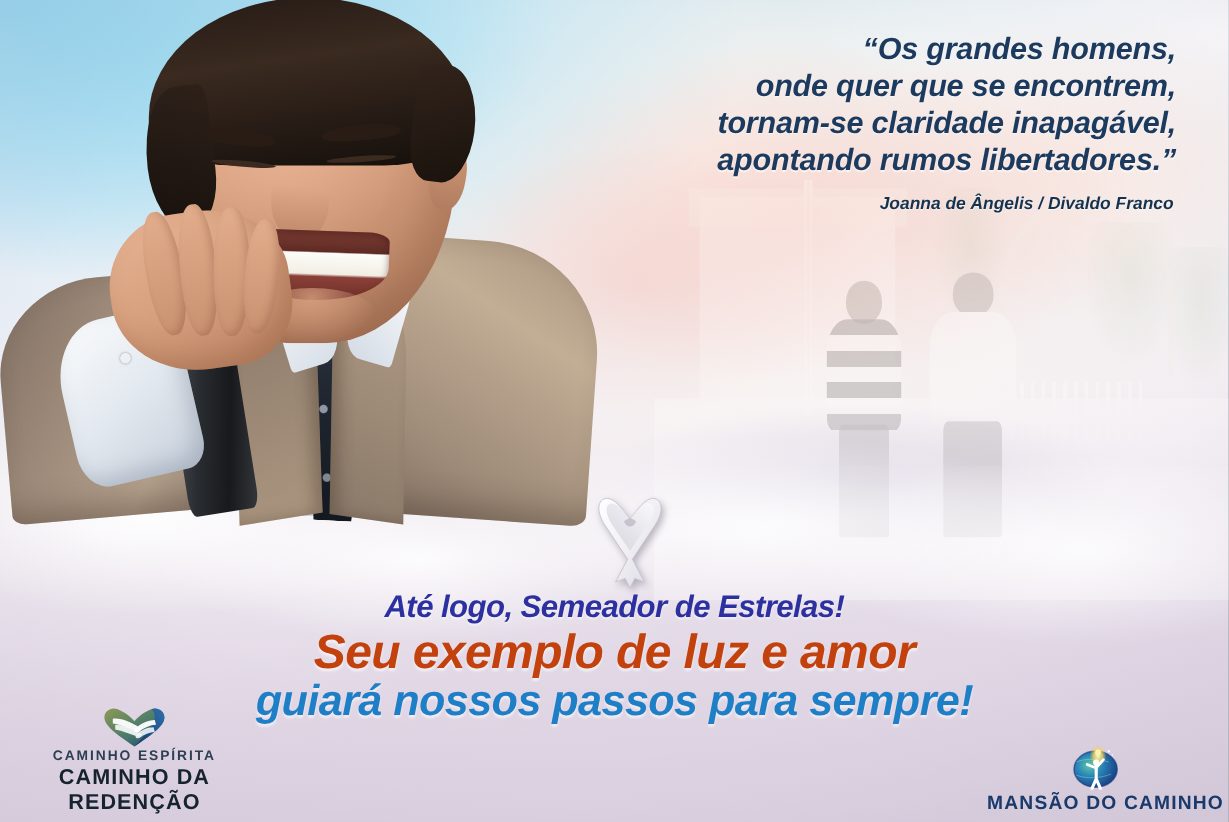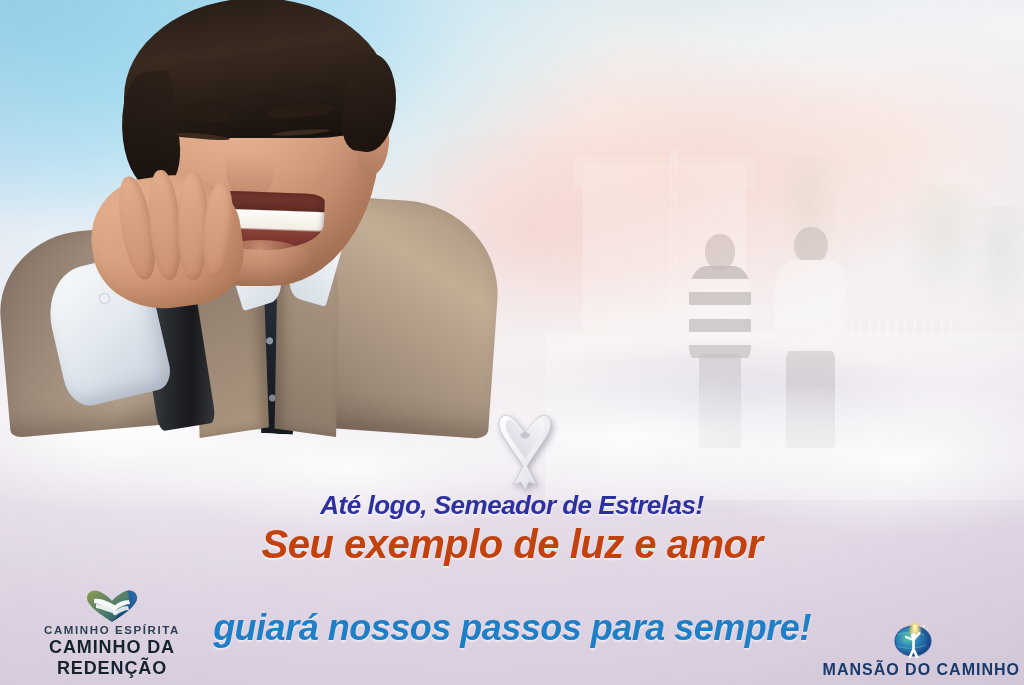--- a/index.html
+++ b/index.html
@@ -348,21 +348,21 @@
   .hl {
     display: block;
     font-style: italic;
     font-weight: 700;
     letter-spacing: -.5px;
     line-height: 39px;
     text-shadow: 0 2px 2px rgba(255,255,255,.55);
   }
   .hl1 { font-size: 26px; color: #2d31a0; }
   .hl2 { font-size: 40px; color: #c2410c; }
-  .hl3 { font-size: 36px; color: #1f7fc6; margin-top: 44px; }
+  .hl3 { font-size: 36px; color: #1f7fc6; }
 
   
   .logo {
     position: absolute;
     bottom: 6px;
     z-index: 20;
     text-align: center;
   }
   .logo-left  { left: 6px;  width: 212px; }
   .logo-right { right: 4px; width: 214px; text-align: right; }
@@ -450,20 +450,27 @@
     <div class="pt pt-cuff"></div>
     <div class="pt pt-cuff-btn"></div>
     <div class="pt pt-mic-head"></div>
     <div class="pt pt-hand"></div>
     <div class="pt pt-finger f1"></div>
     <div class="pt pt-finger f2"></div>
     <div class="pt pt-finger f3"></div>
     <div class="pt pt-finger f4"></div>
   </div>
 
+  <div class="quote">
+    <span class="quote-line">“Os grandes homens,</span>
+    <span class="quote-line">onde quer que se encontrem,</span>
+    <span class="quote-line">tornam-se claridade inapagável,</span>
+    <span class="quote-line">apontando rumos libertadores.”</span>
+    <span class="quote-credit">Joanna de Ângelis / Divaldo Franco</span>
+  </div>
 
   <svg class="ribbon" viewBox="0 0 66 82">
     <defs>
       <linearGradient id="rb" x1="0" y1="0" x2="1" y2="1">
         <stop offset="0%" stop-color="#ffffff"></stop>
         <stop offset="48%" stop-color="#f1f1f4"></stop>
         <stop offset="100%" stop-color="#d9d7e0"></stop>
       </linearGradient>
       <linearGradient id="rb2" x1="1" y1="0" x2="0" y2="1">
         <stop offset="0%" stop-color="#fafafc"></stop>

